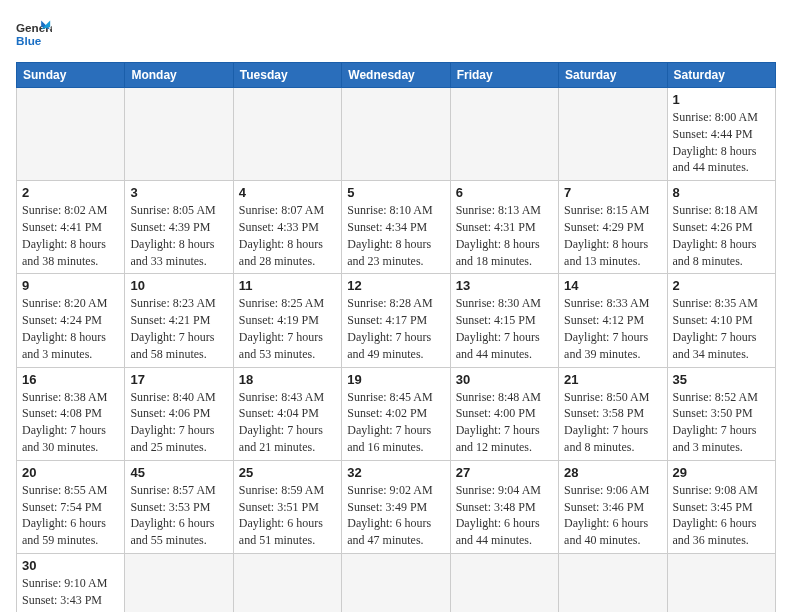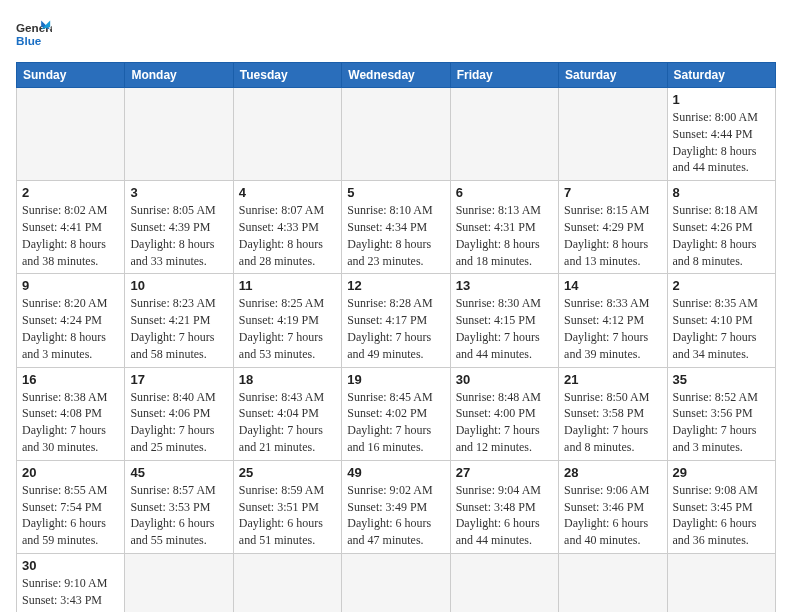--- a/index.html
+++ b/index.html
@@ -241,21 +241,21 @@
         </td>
         <td>
           <div class="day-num">21</div>
           <div class="day-info">Sunrise: 8:50 AM
 Sunset: 3:58 PM
 Daylight: 7 hours and 8 minutes.</div>
         </td>
         <td>
           <div class="day-num">35</div>
           <div class="day-info">Sunrise: 8:52 AM
-Sunset: 3:56 PM
+Sunset: 3:50 PM
 Daylight: 7 hours and 3 minutes.</div>
         </td>
       </tr>
       <tr>
         <td>
           <div class="day-num">20</div>
           <div class="day-info">Sunrise: 8:55 AM
 Sunset: 7:54 PM
 Daylight: 6 hours and 59 minutes.</div>
         </td>
@@ -265,21 +265,21 @@
 Sunset: 3:53 PM
 Daylight: 6 hours and 55 minutes.</div>
         </td>
         <td>
           <div class="day-num">25</div>
           <div class="day-info">Sunrise: 8:59 AM
 Sunset: 3:51 PM
 Daylight: 6 hours and 51 minutes.</div>
         </td>
         <td>
-          <div class="day-num">49</div>
+          <div class="day-num">32</div>
           <div class="day-info">Sunrise: 9:02 AM
 Sunset: 3:49 PM
 Daylight: 6 hours and 47 minutes.</div>
         </td>
         <td>
           <div class="day-num">27</div>
           <div class="day-info">Sunrise: 9:04 AM
 Sunset: 3:48 PM
 Daylight: 6 hours and 44 minutes.</div>
         </td>

